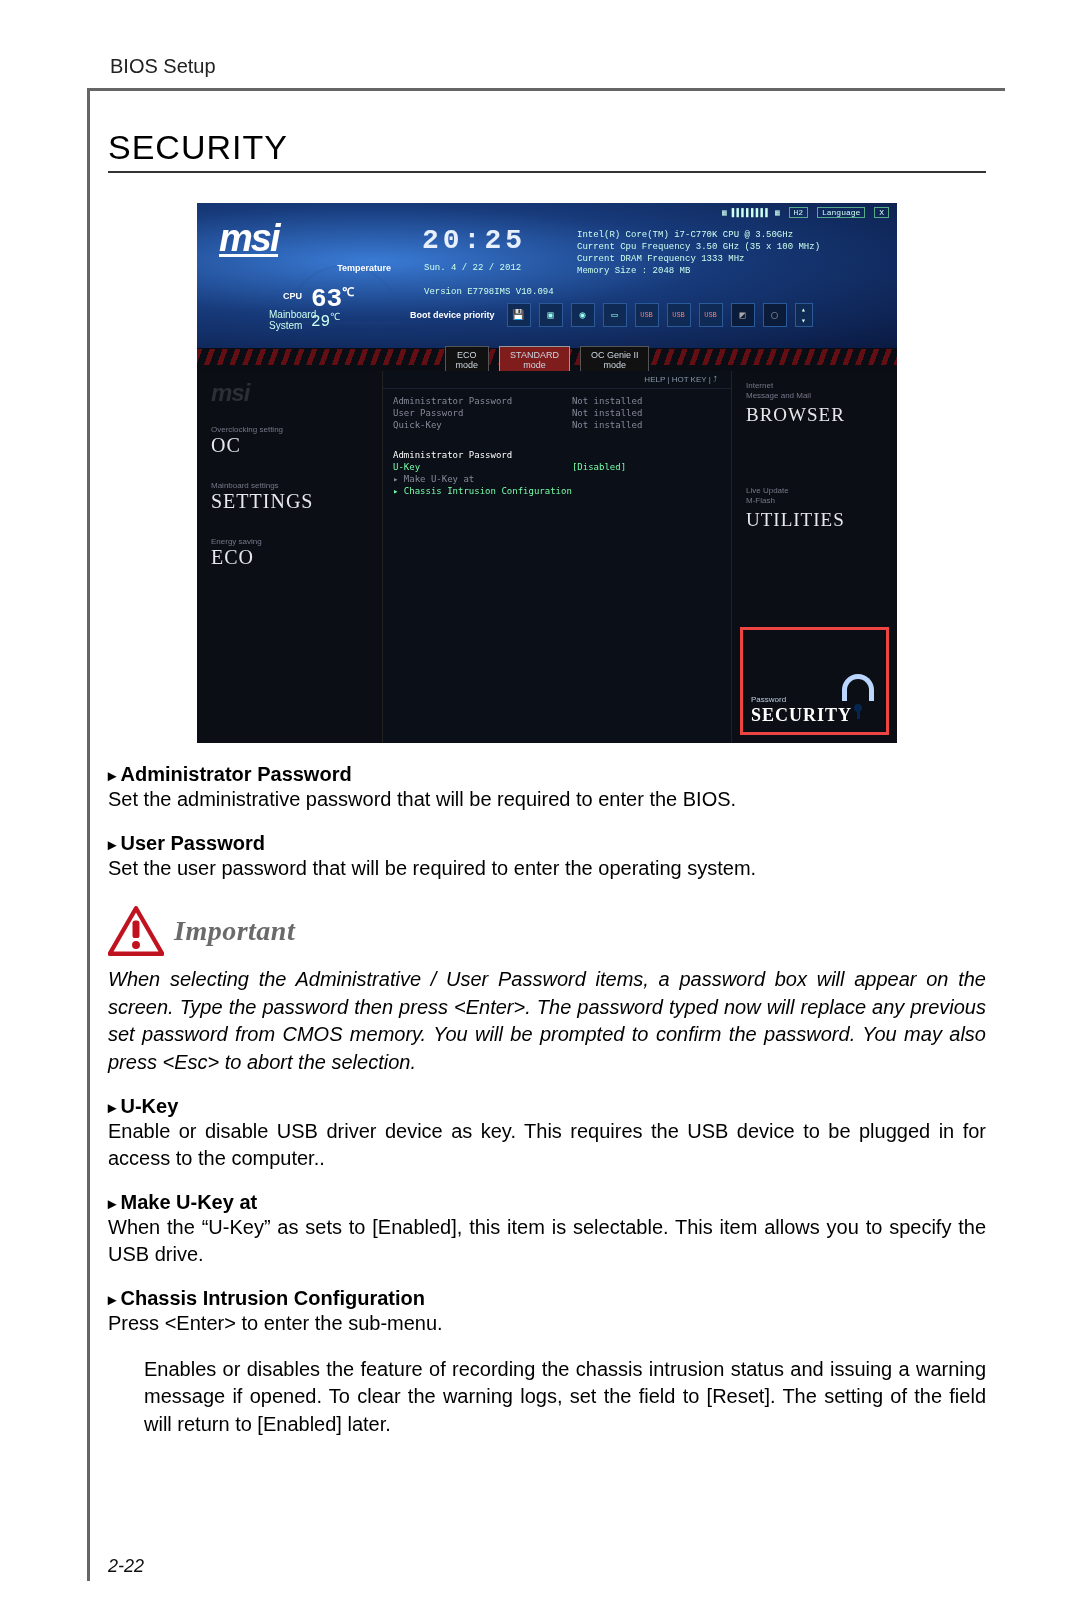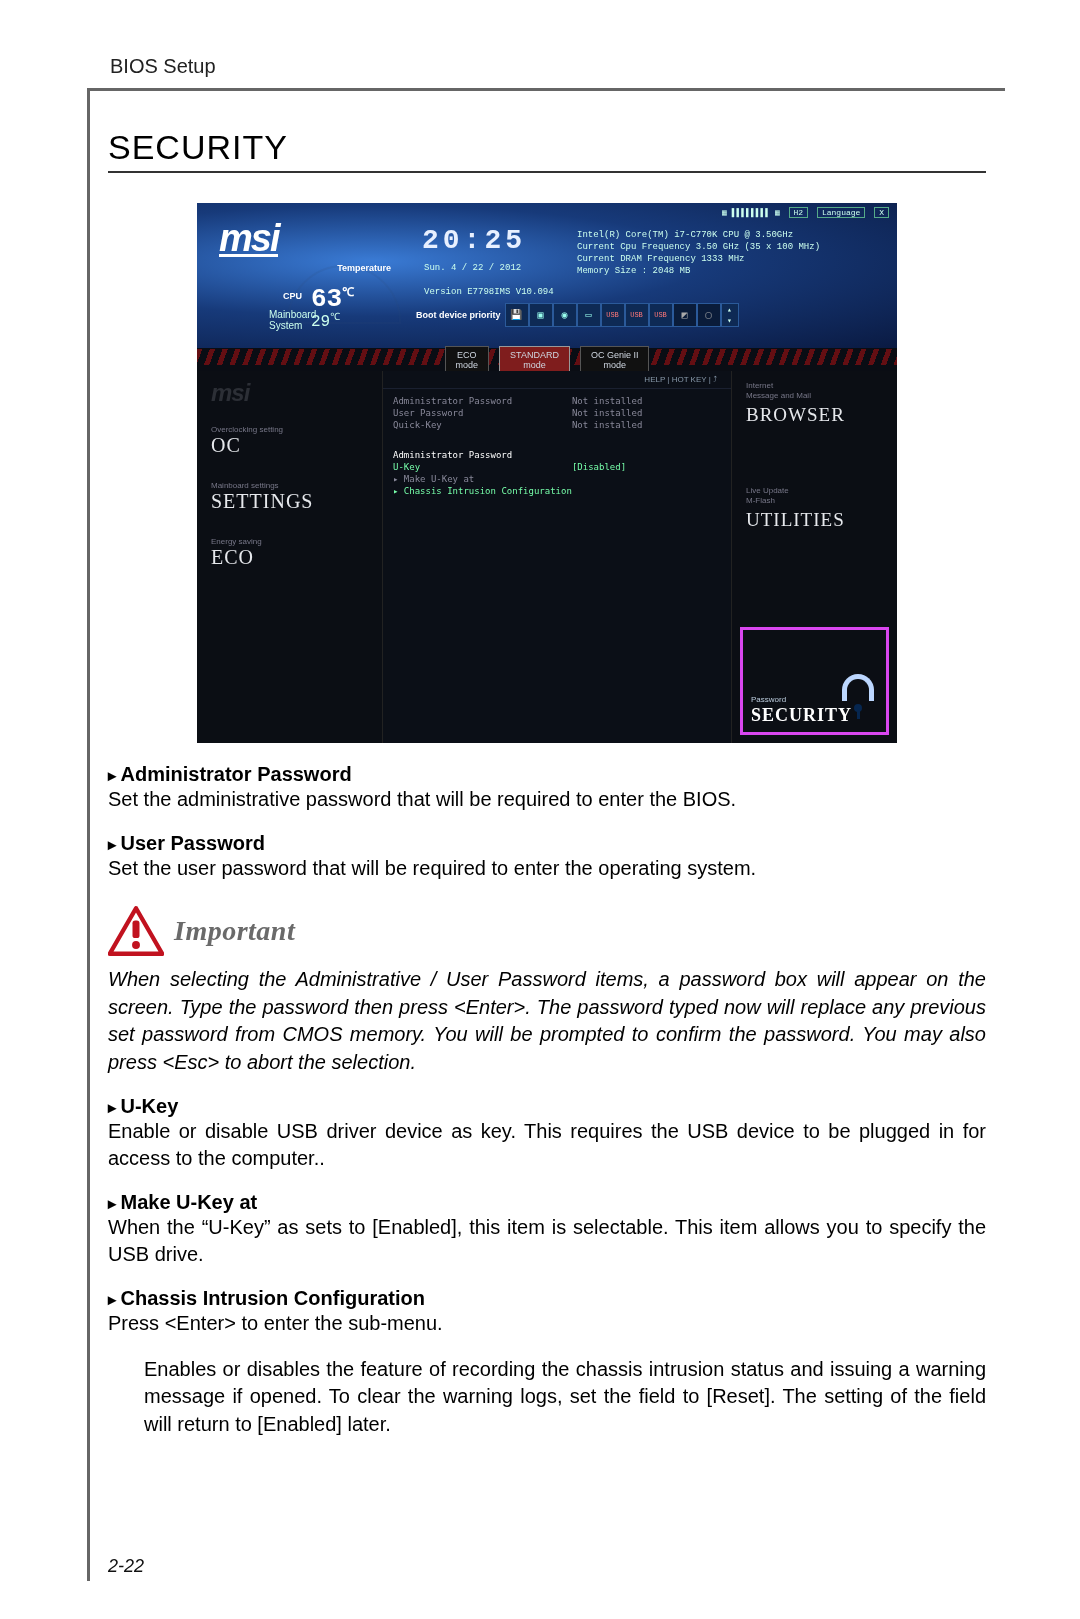--- a/index.html
+++ b/index.html
@@ -88,21 +88,21 @@
   .bios .temp-lbl { position: absolute; right: 10px; top: -2px; font-size: 9px; color: #fff; font-family: Arial; font-weight:bold;}
   .bios .cpu-lbl { position: absolute; left: -4px; top: 26px; font-size: 9px; color: #fff; font-family: Arial; font-weight:bold;}
   .bios .mb-lbl  { position: absolute; left: -18px; top: 44px; font-size: 10px; color: #cfe; font-family: Arial;}
   .bios .cpu-temp { position: absolute; left: 24px; top: 18px; font-size: 26px; color: #fff; font-weight:bold; font-family:"Courier New"; }
   .bios .cpu-temp .deg::after { content:"℃"; font-size:12px; vertical-align: super; }
   .bios .mb-temp  { position: absolute; left: 24px; top: 44px; font-size: 16px; color: #cfe; font-family:"Courier New"; }
   .bios .mb-temp .deg::after { content:"℃"; font-size:10px; vertical-align: super; }
   .bios .sysinfo { position: absolute; left: 380px; top: 26px; color: #cfe; line-height: 1.35; font-size: 9px; }
   .bios .topbar { position: absolute; right: 8px; top: 4px; font-size: 8px; color: #cfe; }
   .bios .topbar .btn { display:inline-block; border:1px solid #5a8; padding:0 4px; margin-left:4px; font-size:8px; }
-  .bios .boot-row { position: absolute; left: 219px; top: 100px; display:flex; align-items:center; }
+  .bios .boot-row { position: absolute; left: 213px; top: 100px; display:flex; align-items:center; gap:8px; }
   .bios .boot-row .lbl { color:#fff; font-family:Arial; font-weight:bold; font-size:9px; margin-right:4px; }
   .bios .boot-row .dev { width:22px; height:22px; background:#0e2a55; border:1px solid #2b5a9a; display:flex; align-items:center; justify-content:center; font-size:10px; color:#9fe; }
   .bios .boot-row .dev.usb { font-size:7px; color:#f77; }
   .bios .boot-row .dev.blank { background:#0a1c3a; color:#aaa; }
   .bios .boot-row .updn { width:16px; height:22px; background:#0e2a55; border:1px solid #2b5a9a; color:#cfe; text-align:center; line-height:11px; font-size:8px; }
 
   .bios .modes { position: absolute; top: 143px; left: 0; width:100%; text-align:center; }
   .bios .modes .mbtn { display:inline-block; border:1px solid #555; background:#111; padding:3px 10px; font-size:9px; font-family:Arial; margin:0 2px; }
   .bios .modes .mbtn.active { border-color:#999; background:#7f1d1d; }
   .bios .hatch { position:absolute; top:146px; height:16px; width:100%;
@@ -123,21 +123,21 @@
   .bios .list { padding:6px 10px; }
   .bios .row { display:flex; font-size:9px; color:#7fa; padding:1px 0; font-family:"Lucida Console", monospace; }
   .bios .row.gray { color:#889; }
   .bios .row.sel { color:#fff; }
   .bios .row .k { flex:1.2; white-space:pre; }
   .bios .row .v { flex:1; }
   .bios .row .arrow::before { content:"▸ "; }
 
   .bios .r-sup { font-size:8px; color:#778; font-family:Arial; padding:10px 14px 0 14px; line-height:1.3;}
   .bios .r-lbl { font-size:19px; color:#e6e8ec; font-family:Liberation Serif, serif; padding:2px 14px 10px 14px; letter-spacing:1px; }
-  .bios .sec-box { position:absolute; bottom:8px; left:8px; right:8px; height:108px; border:3px solid #d946ef; box-sizing:border-box; }
+  .bios .sec-box { position:absolute; bottom:8px; left:8px; right:8px; height:108px; border:3px solid #ef4444; box-sizing:border-box; }
   .bios .sec-box .pw-lbl { position:absolute; left:8px; bottom:28px; font-size:8px; color:#bcd; font-family:Arial; }
   .bios .sec-box .sec-lbl { position:absolute; left:8px; bottom:6px; font-size:18px; color:#fff; font-family:"Times New Roman", serif; font-weight:bold; letter-spacing:1px; }
   .bios .sec-box .lock { position:absolute; right:6px; bottom:8px; width:44px; height:50px; }
   .bios .lock .sh { width:22px; height:22px; border:5px solid #bcd7ff; border-bottom:none; border-radius:16px 16px 0 0; position:absolute; top:0; left:6px; }
   .bios .lock .kh { width:8px; height:8px; background:#06264f; border-radius:50%; position:absolute; bottom:12px; left:18px; }
   .bios .lock .ks { width:3px; height:8px; background:#06264f; position:absolute; bottom:5px; left:20.5px; }
 
   
   .item { margin-top: 18px; }
   .item.sub { margin-left: 36px; }

